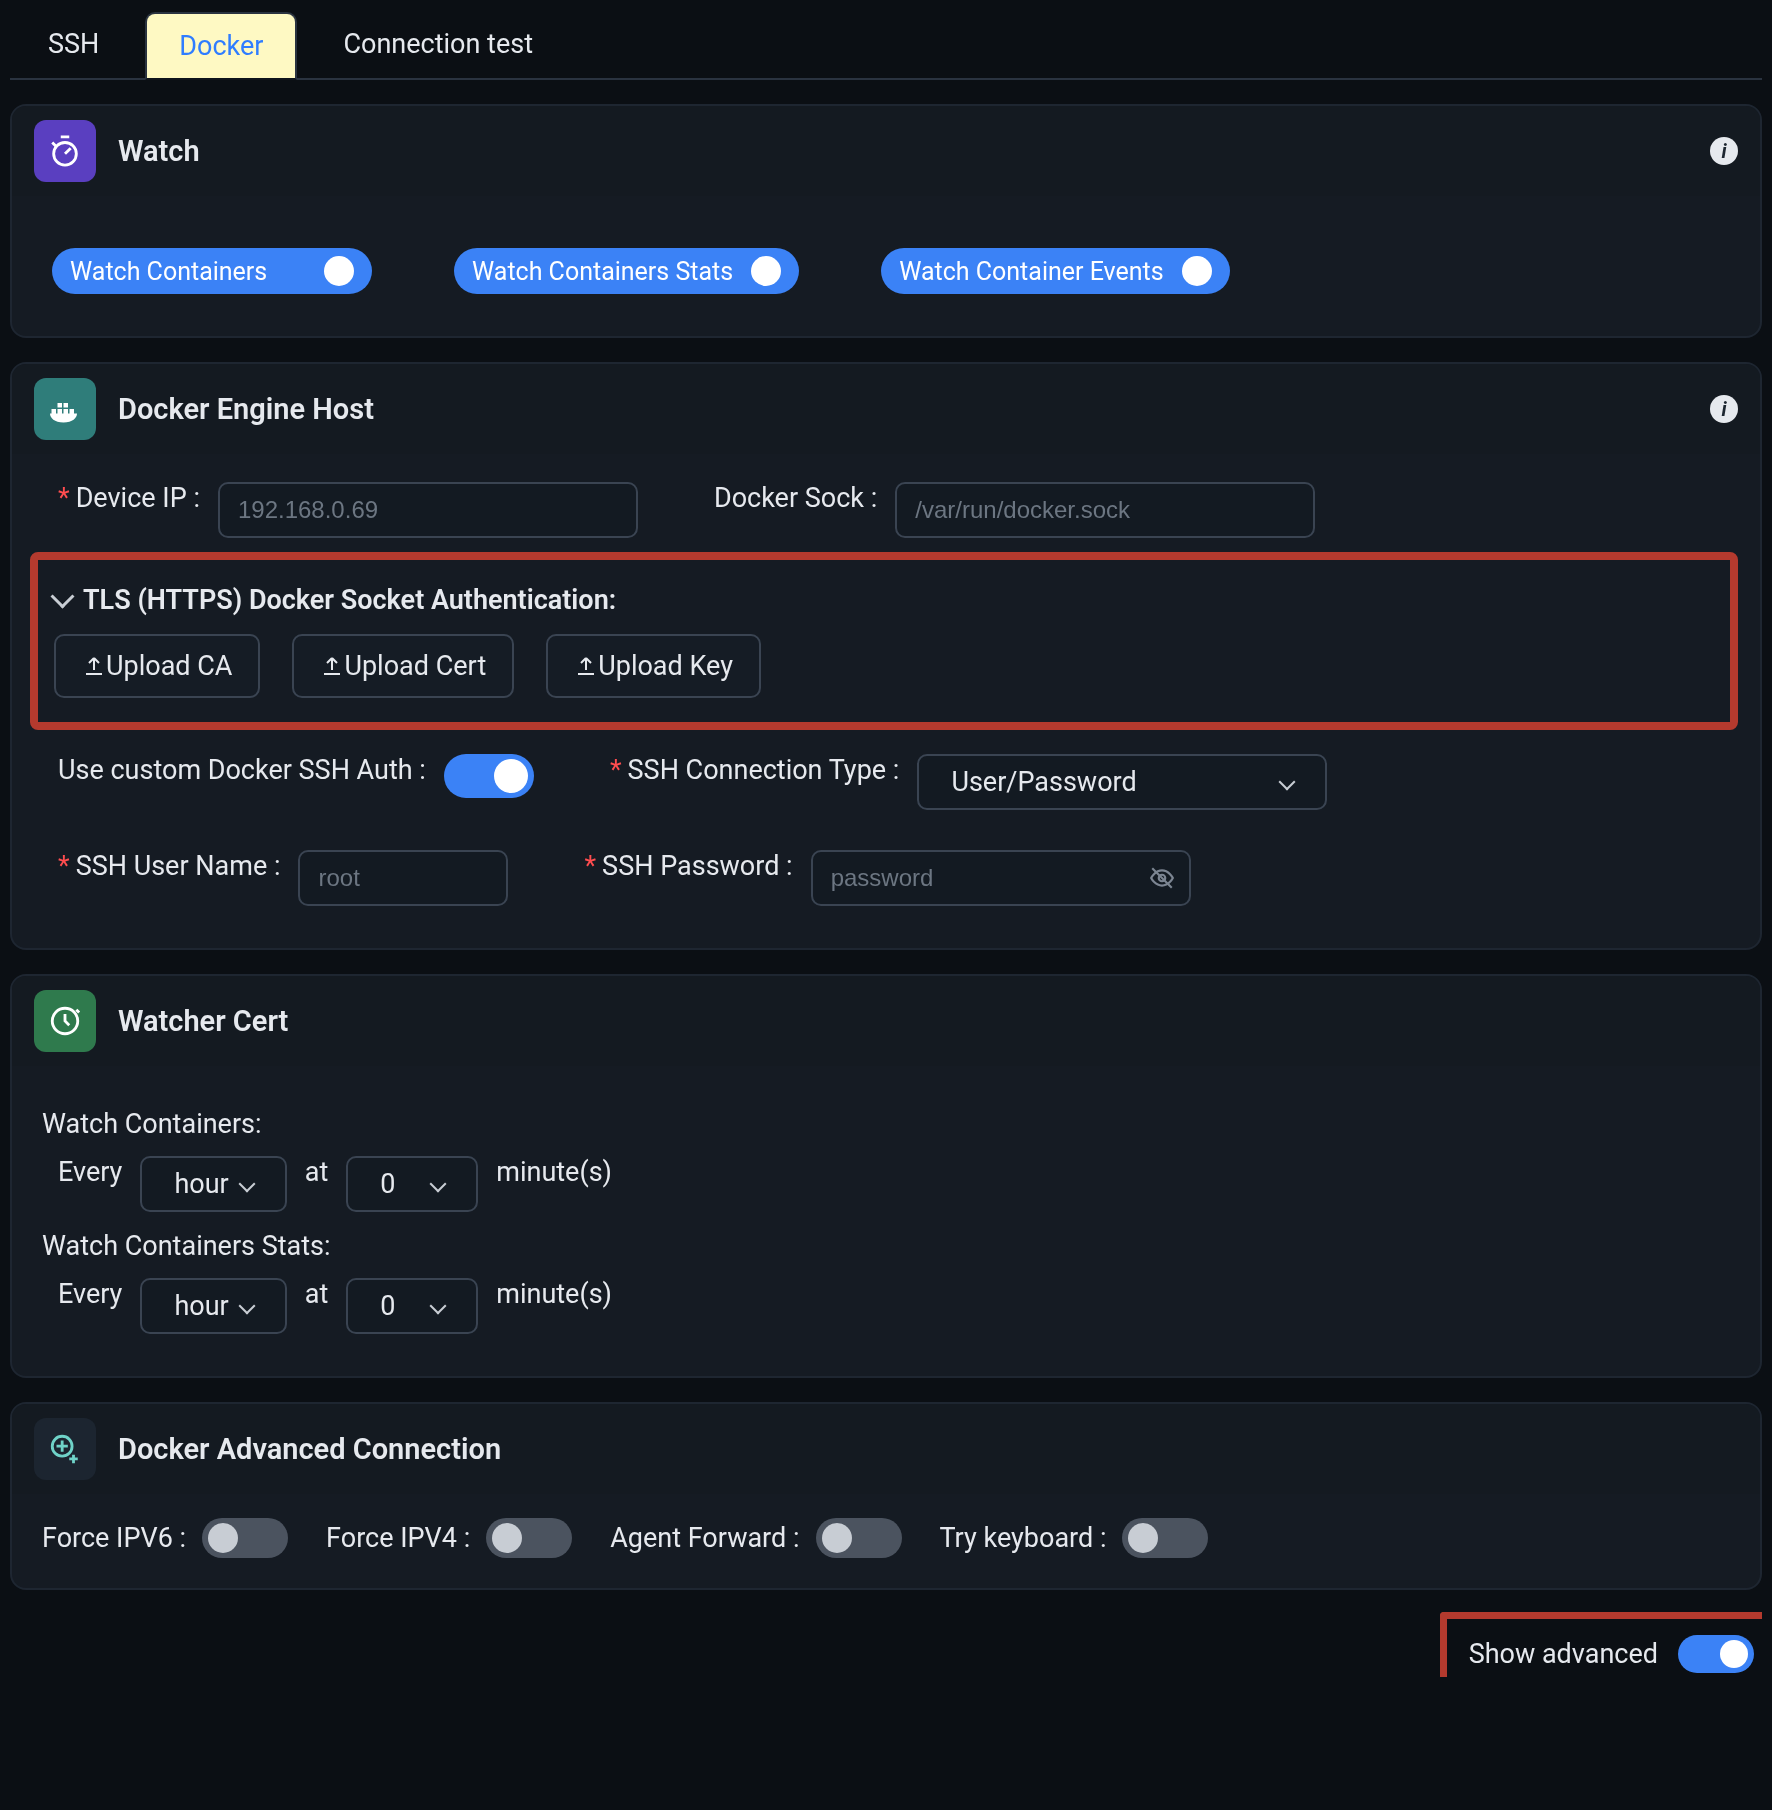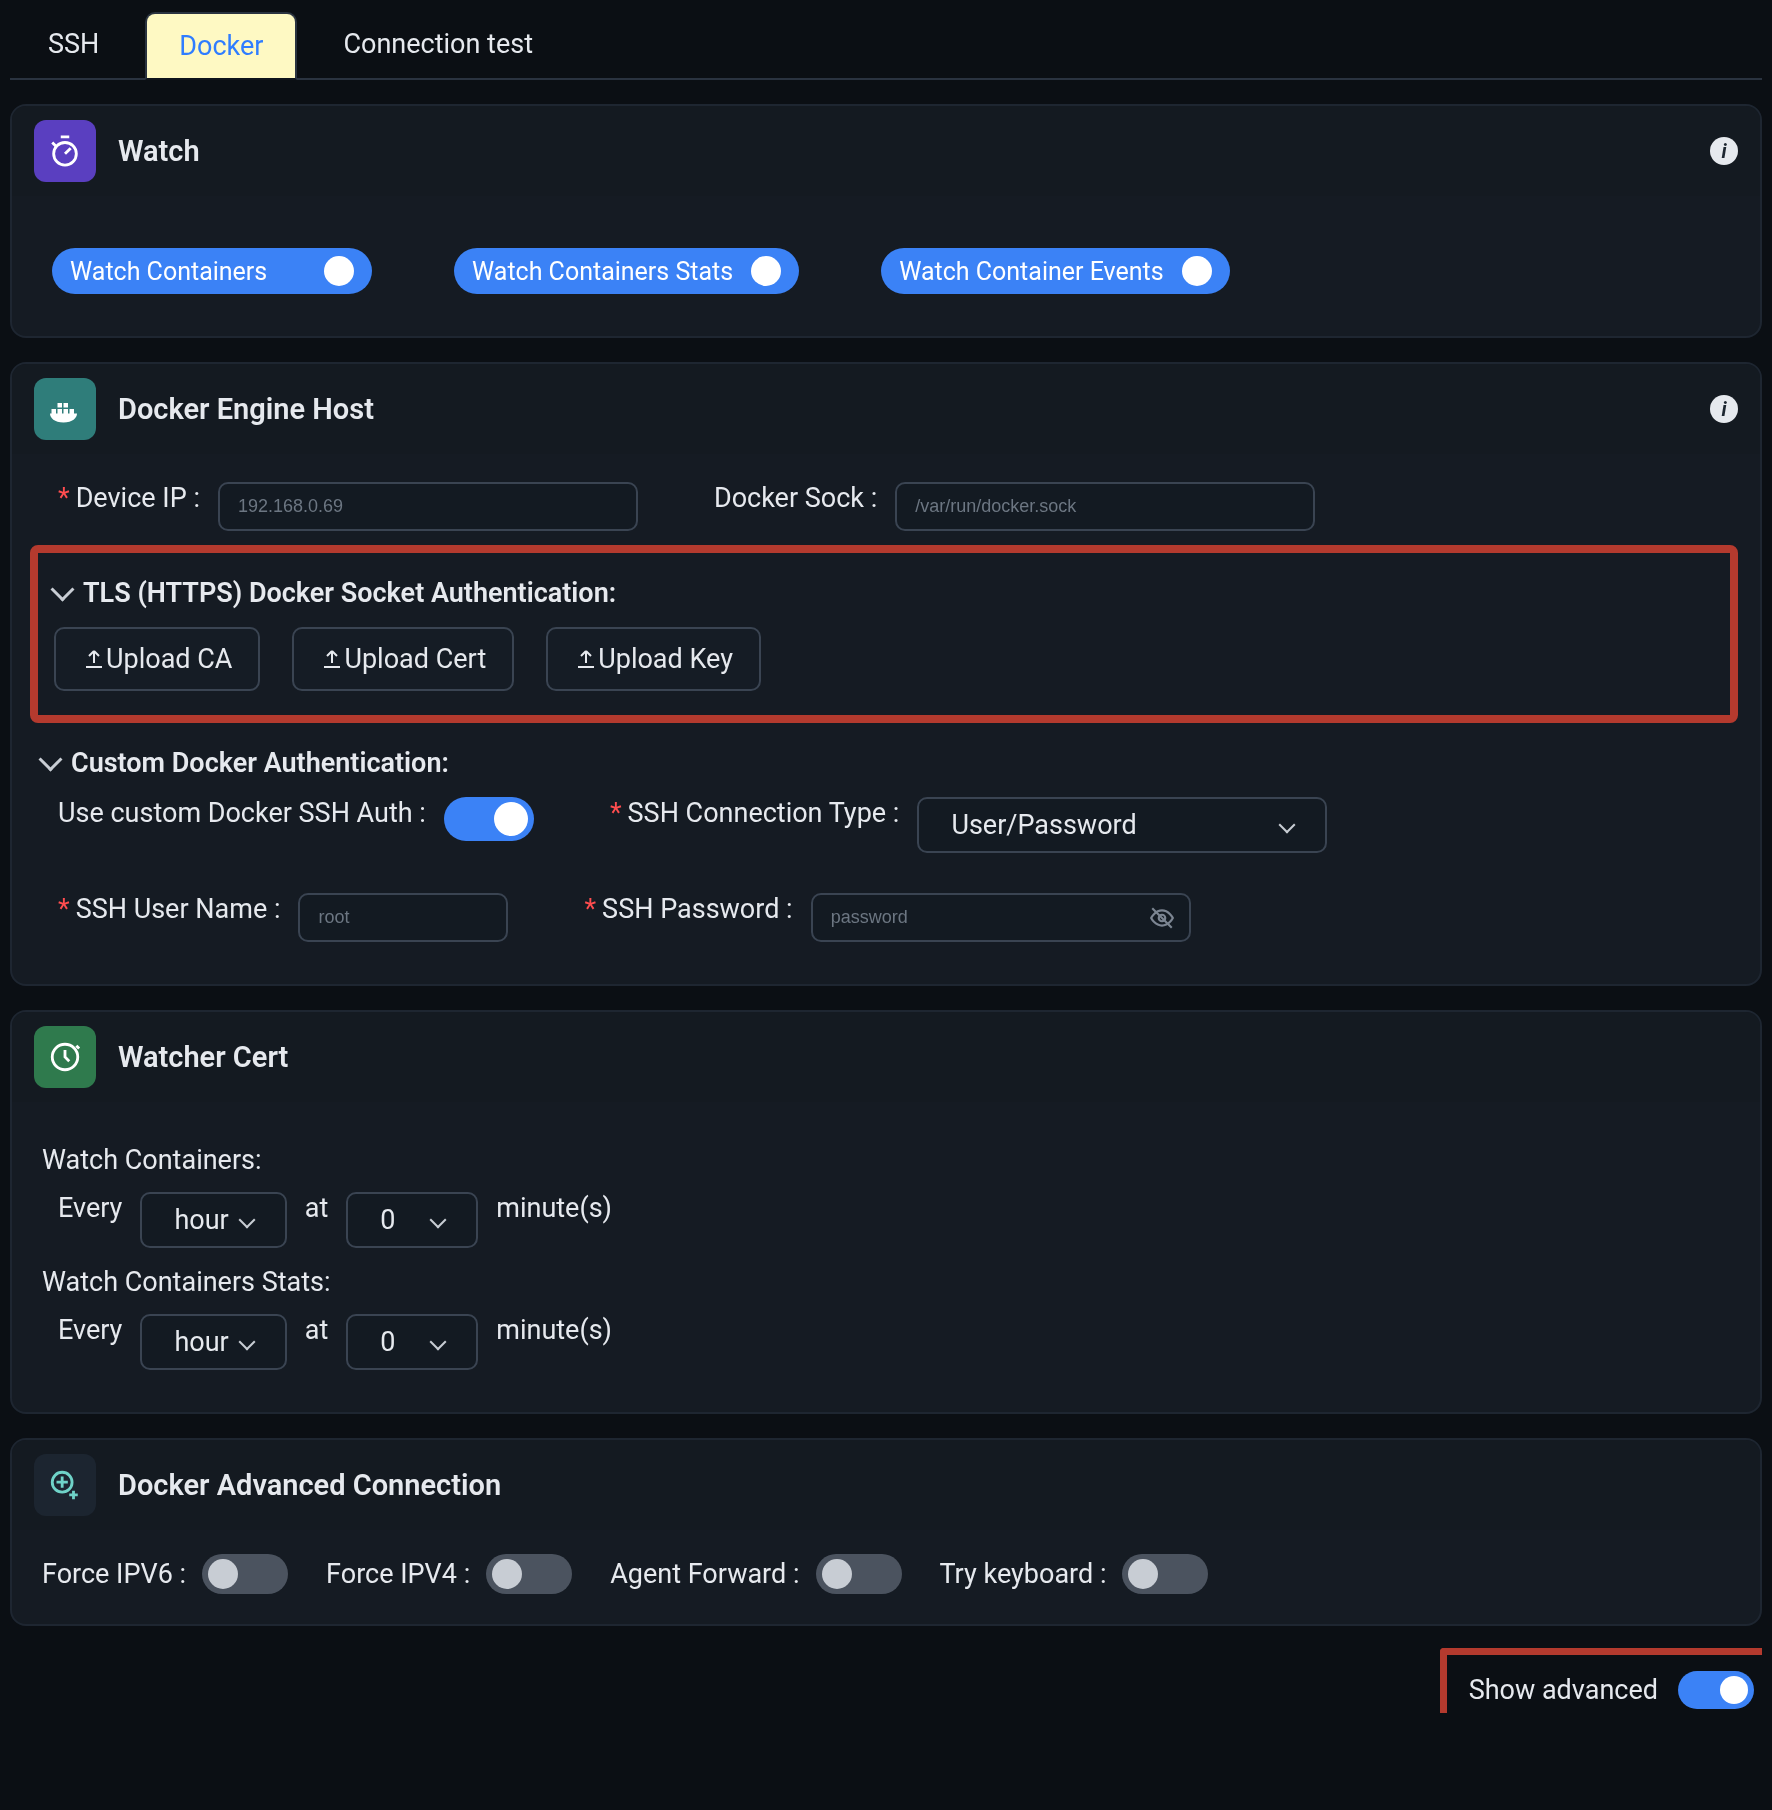--- a/index.html
+++ b/index.html
@@ -33,21 +33,21 @@
   .icon-teal{background:#2f7d7a;}
   .icon-green{background:#2f7a4d;}
   .icon-dark{background:#1c2530;}
   .info-dot{width:28px;height:28px;border-radius:50%;background:#e6e9ee;color:#1c2530;display:flex;align-items:center;justify-content:center;font-style:italic;font-weight:bold;font-size:20px;}
   .pill-row{display:flex;gap:82px;margin:28px 10px 12px;}
   .pill{background:var(--blue2);color:#fff;border-radius:999px;padding:8px 18px;display:flex;align-items:center;gap:18px;font-size:25px;min-width:320px;justify-content:center;}
   .pill .knob{width:30px;height:30px;border-radius:50%;background:#fff;margin-left:auto;}
   .formline{display:flex;align-items:flex-start;gap:18px;margin:4px 16px 12px;flex-wrap:wrap;}
   .lbl{color:var(--text);}
   .req{color:var(--red);margin-right:6px;}
-  input[type=text]{background:var(--input-bg);border:2px solid var(--input-border);border-radius:10px;color:var(--text);padding:12px 18px;font-size:18px;min-width:420px;}
+  input[type=text]{background:var(--input-bg);border:2px solid var(--input-border);border-radius:10px;color:var(--text);padding:12px 18px;font-size:24px;min-width:420px;}
   input::placeholder{color:#6c7682;}
   .sel{display:inline-flex;align-items:center;gap:12px;background:var(--input-bg);border:2px solid var(--input-border);border-radius:10px;padding:10px 32px;color:var(--text);min-width:110px;cursor:pointer;}
   .sel.wide{min-width:410px;justify-content:space-between;}
   .btns{display:flex;gap:32px;}
   .btn{display:inline-flex;align-items:center;gap:0;background:#151c25;border:2px solid var(--input-border);border-radius:10px;padding:14px 26px;color:var(--text);cursor:pointer;}
   .tls-box{border:8px solid #b43a2e;border-radius:8px;padding:12px 16px 24px;margin:14px -8px 24px -12px;}
   .collapse-head{display:flex;align-items:center;gap:12px;font-weight:600;color:var(--text);margin:12px 0 18px;}
   .chev{display:inline-block;}
   .switch{display:inline-block;width:90px;height:44px;border-radius:999px;background:var(--track);position:relative;cursor:pointer;vertical-align:middle;}
   .switch.on{background:var(--blue2);}
@@ -146,24 +146,20 @@
         </div>
         <div class="btn">
           <svg width="24" height="24" viewBox="0 0 24 24" fill="none" stroke="#e6e9ee" stroke-width="2">
               <path d="M12 16V4m0 0l-5 5m5-5l5 5M4 20h16"></path>
             </svg>
           <span>Upload Key</span>
         </div>
       </div>
     </div>
 
-    <div class="collapse-head">
-      <span class="chev chev-down"></span>
-      <span>Custom Docker Authentication:</span>
-    </div>
 
     <div class="formline">
       <span class="lbl colon">Use custom Docker SSH Auth</span>
       <span class="switch on">
           <span class="k"></span>
         </span>
       <span style="width:40px"></span>
       <span class="lbl"><span class="req">*</span><span class="colon">SSH Connection Type</span></span>
       <span class="sel wide">
         <span>User/Password</span>

